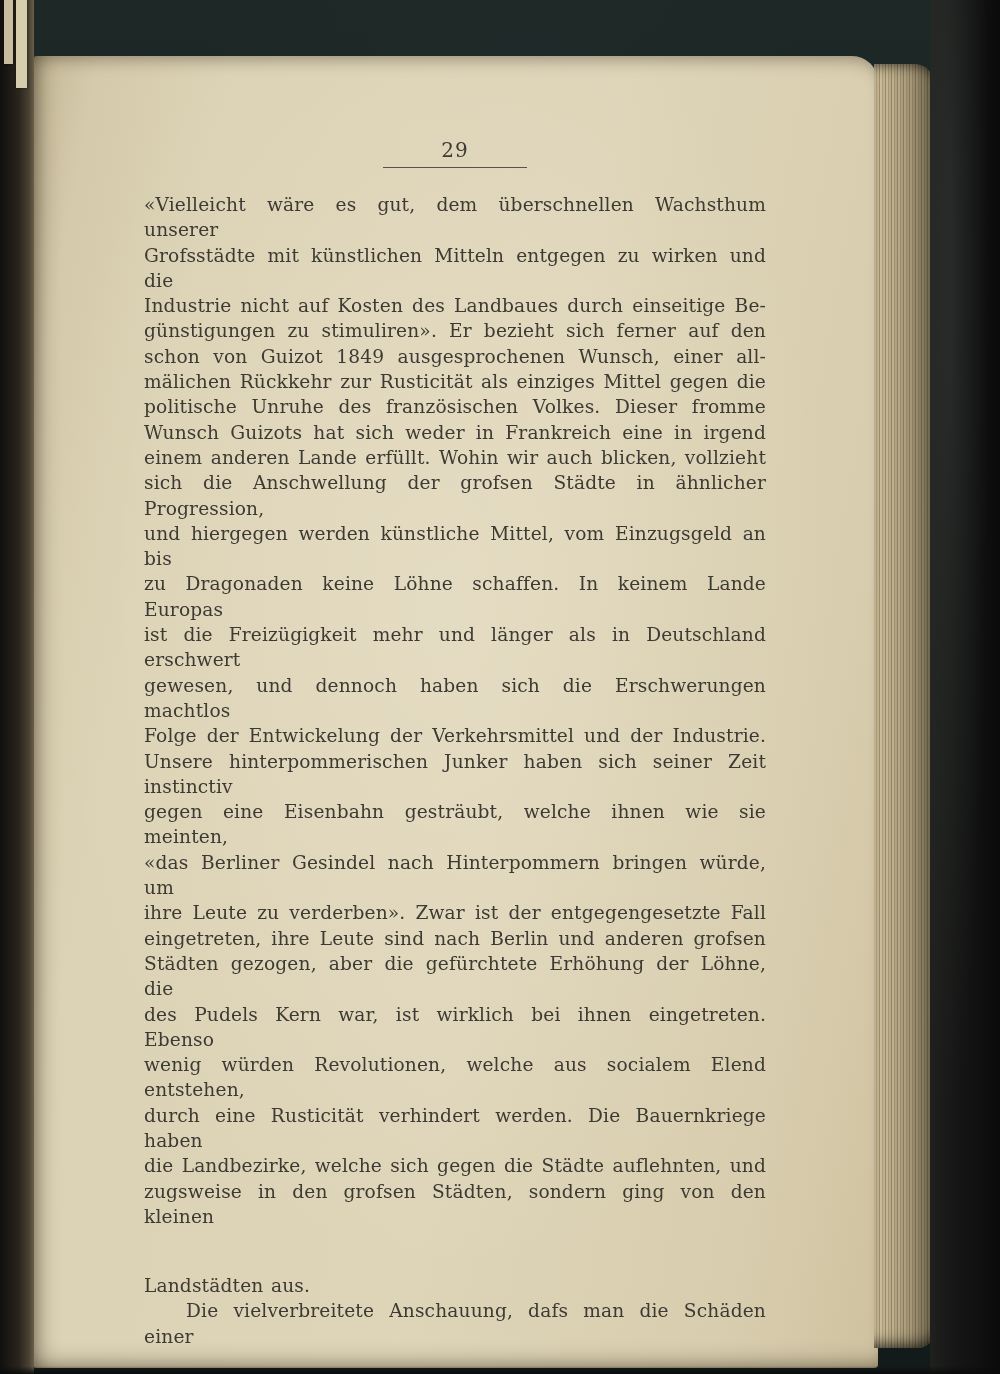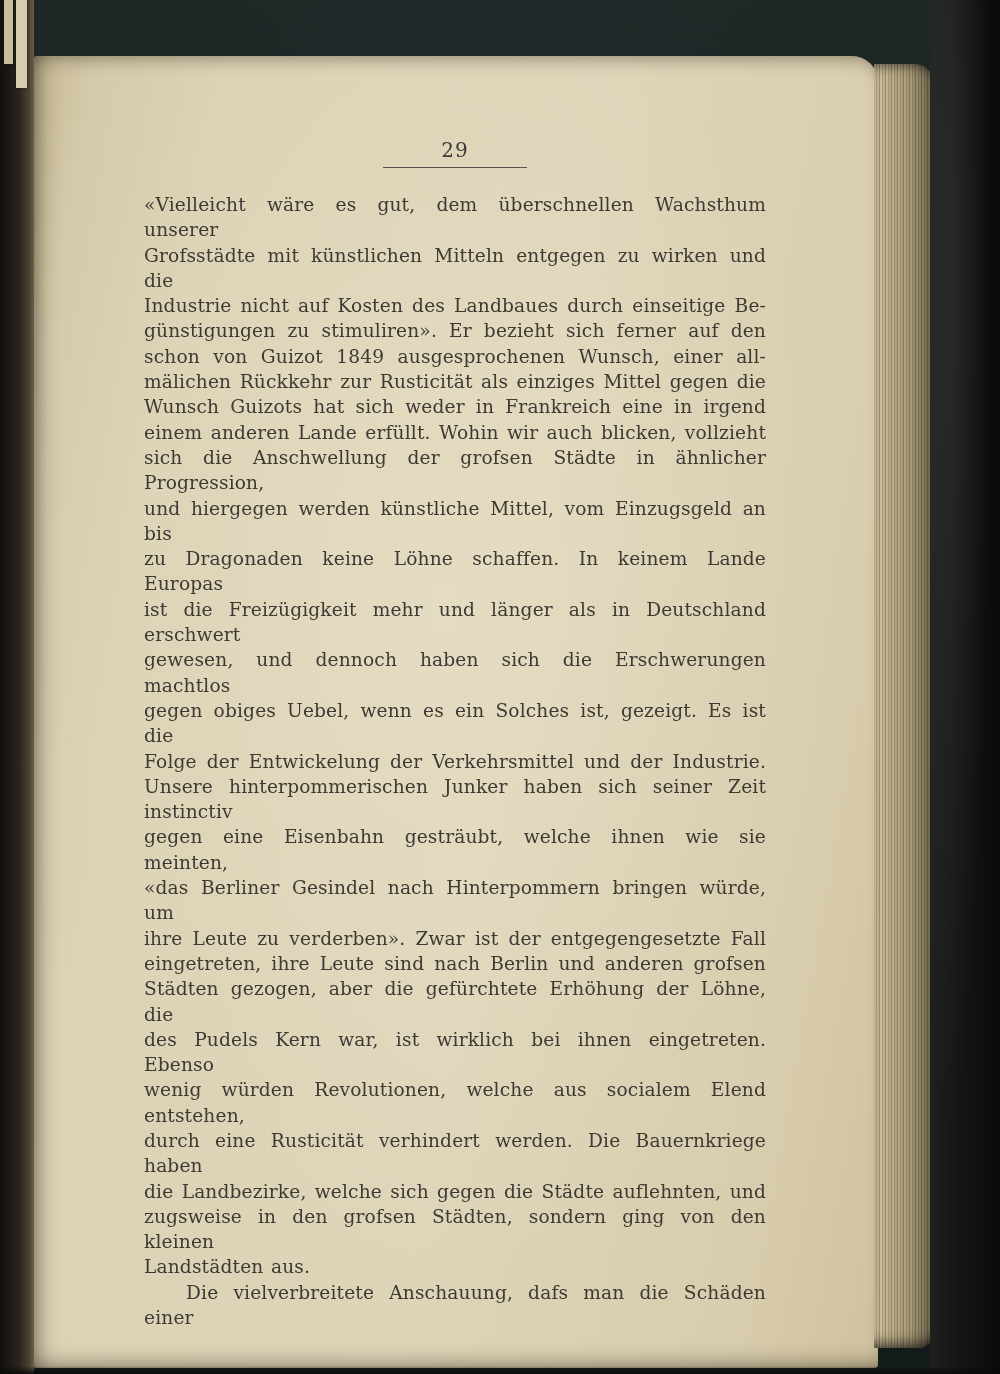--- a/index.html
+++ b/index.html
@@ -109,21 +109,21 @@
     font-size: 18.6px;
     line-height: 25.3px;
     letter-spacing: 0.15px;
     word-spacing: 1.5px;
   }
   .line {
     text-align: justify;
     text-align-last: justify;
     white-space: normal;
   }
-  .line.short-last { text-align-last: left; }
+  .line.short-last { text-align-last: left; margin-top: 44px; }
   .line.indent { text-indent: 42px; }
 </style>
 </head>
 <body>
 
 <div class="scene">
 
   <div class="binding-left">
     <div class="tape tape1"></div>
     <div class="tape tape2"></div>
@@ -133,28 +133,28 @@
     <div class="page-number-row">
       <span class="page-number">29</span>
     </div>
     <div id="text-block" class="text-block">
         <div class="line">«Vielleicht wäre es gut, dem überschnellen Wachsthum unserer</div>
         <div class="line">Grofsstädte mit künstlichen Mitteln entgegen zu wirken und die</div>
         <div class="line">Industrie nicht auf Kosten des Landbaues durch einseitige Be-</div>
         <div class="line">günstigungen zu stimuliren». Er bezieht sich ferner auf den</div>
         <div class="line">schon von Guizot 1849 ausgesprochenen Wunsch, einer all-</div>
         <div class="line">mälichen Rückkehr zur Rusticität als einziges Mittel gegen die</div>
+        <div class="line">politische Unruhe des französischen Volkes. Dieser fromme</div>
         <div class="line">Wunsch Guizots hat sich weder in Frankreich eine in irgend</div>
         <div class="line">einem anderen Lande erfüllt. Wohin wir auch blicken, vollzieht</div>
         <div class="line">sich die Anschwellung der grofsen Städte in ähnlicher Progression,</div>
         <div class="line">und hiergegen werden künstliche Mittel, vom Einzugsgeld an bis</div>
         <div class="line">zu Dragonaden keine Löhne schaffen. In keinem Lande Europas</div>
         <div class="line">ist die Freizügigkeit mehr und länger als in Deutschland erschwert</div>
         <div class="line">gewesen, und dennoch haben sich die Erschwerungen machtlos</div>
-        <div class="line">gegen obiges Uebel, wenn es ein Solches ist, gezeigt. Es ist die</div>
         <div class="line">Folge der Entwickelung der Verkehrsmittel und der Industrie.</div>
         <div class="line">Unsere hinterpommerischen Junker haben sich seiner Zeit instinctiv</div>
         <div class="line">gegen eine Eisenbahn gesträubt, welche ihnen wie sie meinten,</div>
         <div class="line">«das Berliner Gesindel nach Hinterpommern bringen würde, um</div>
         <div class="line">ihre Leute zu verderben». Zwar ist der entgegengesetzte Fall</div>
         <div class="line">eingetreten, ihre Leute sind nach Berlin und anderen grofsen</div>
         <div class="line">Städten gezogen, aber die gefürchtete Erhöhung der Löhne, die</div>
         <div class="line">des Pudels Kern war, ist wirklich bei ihnen eingetreten. Ebenso</div>
         <div class="line">wenig würden Revolutionen, welche aus socialem Elend entstehen,</div>
         <div class="line">durch eine Rusticität verhindert werden. Die Bauernkriege haben</div>

